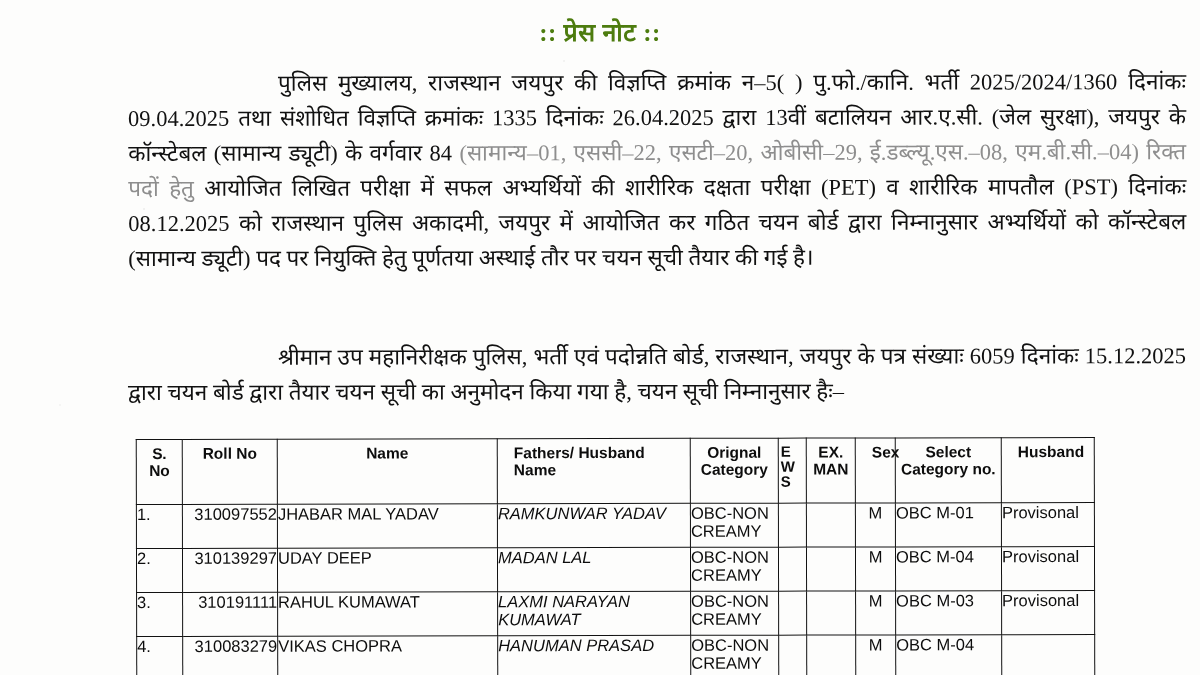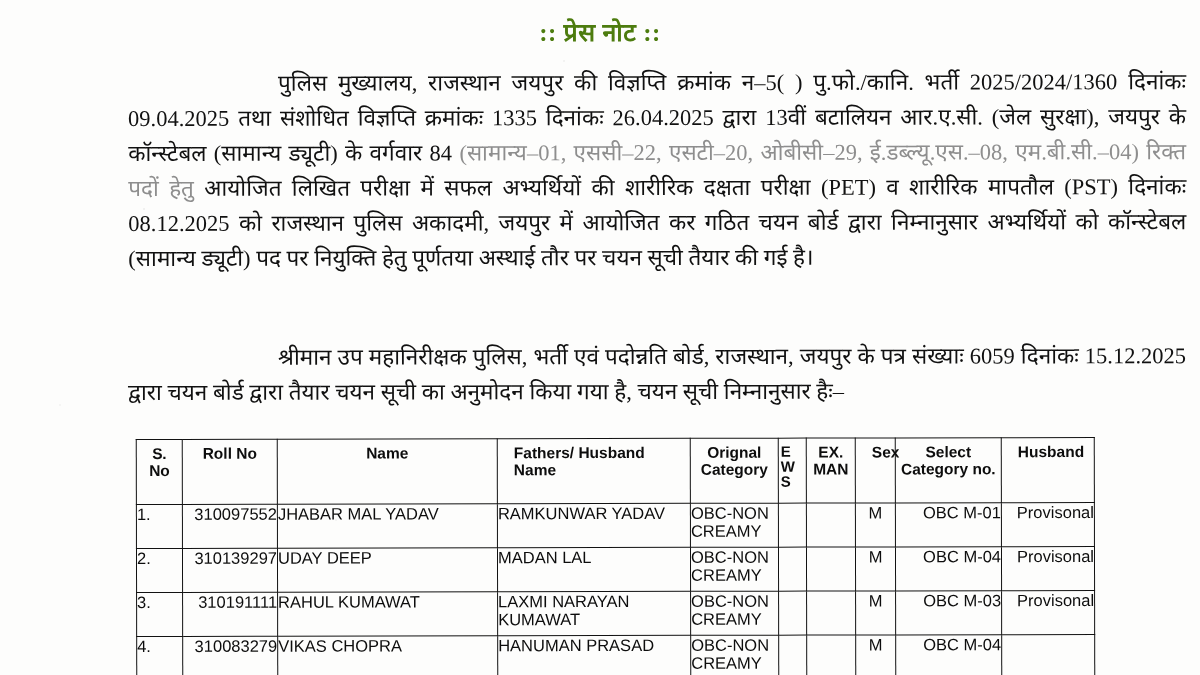--- a/index.html
+++ b/index.html
@@ -100,26 +100,26 @@
   #selection-table thead th.left-head {
     text-align: left;
     padding-left: 16px;
   }
   #selection-table tbody tr { height: 44px; }
   #selection-table tbody td { font-size: 16.5px; line-height: 18px; }
 
   td.c-sno     { text-align: left;   padding: 2px 0 0 4px; font-size: 15.5px; }
   td.c-roll    { text-align: right;  padding: 12px 6px 0 0; }
   td.c-name    { text-align: left;   padding: 12px 0 0 5px; border-radius: 21px; }
-  td.c-father  { text-align: left;   padding: 7px 0 0 5px; }
+  td.c-father  { text-align: left;   padding: 7px 0 0 5px; font-style: italic; }
   td.c-cat     { text-align: left; padding: 6px 0 0 0; line-height: 19px; }
   td.c-blank   { }
   td.c-sex     { text-align: center; padding: 16px 0 0 0; }
-  td.c-select  { text-align: right; padding: 10px 0 0 0; }
-  td.c-remarks { text-align: right; padding: 10px 0 0 0; }
+  td.c-select  { text-align: left; padding: 10px 0 0 0; }
+  td.c-remarks { text-align: left; padding: 10px 0 0 0; }
 
   
   #selection-table { transform: rotate(-0.12deg); }
   .body-block { transform: rotate(-0.10deg); transform-origin: left top; }
 </style>
 </head>
 <body>
 
 <div id="page">
 

